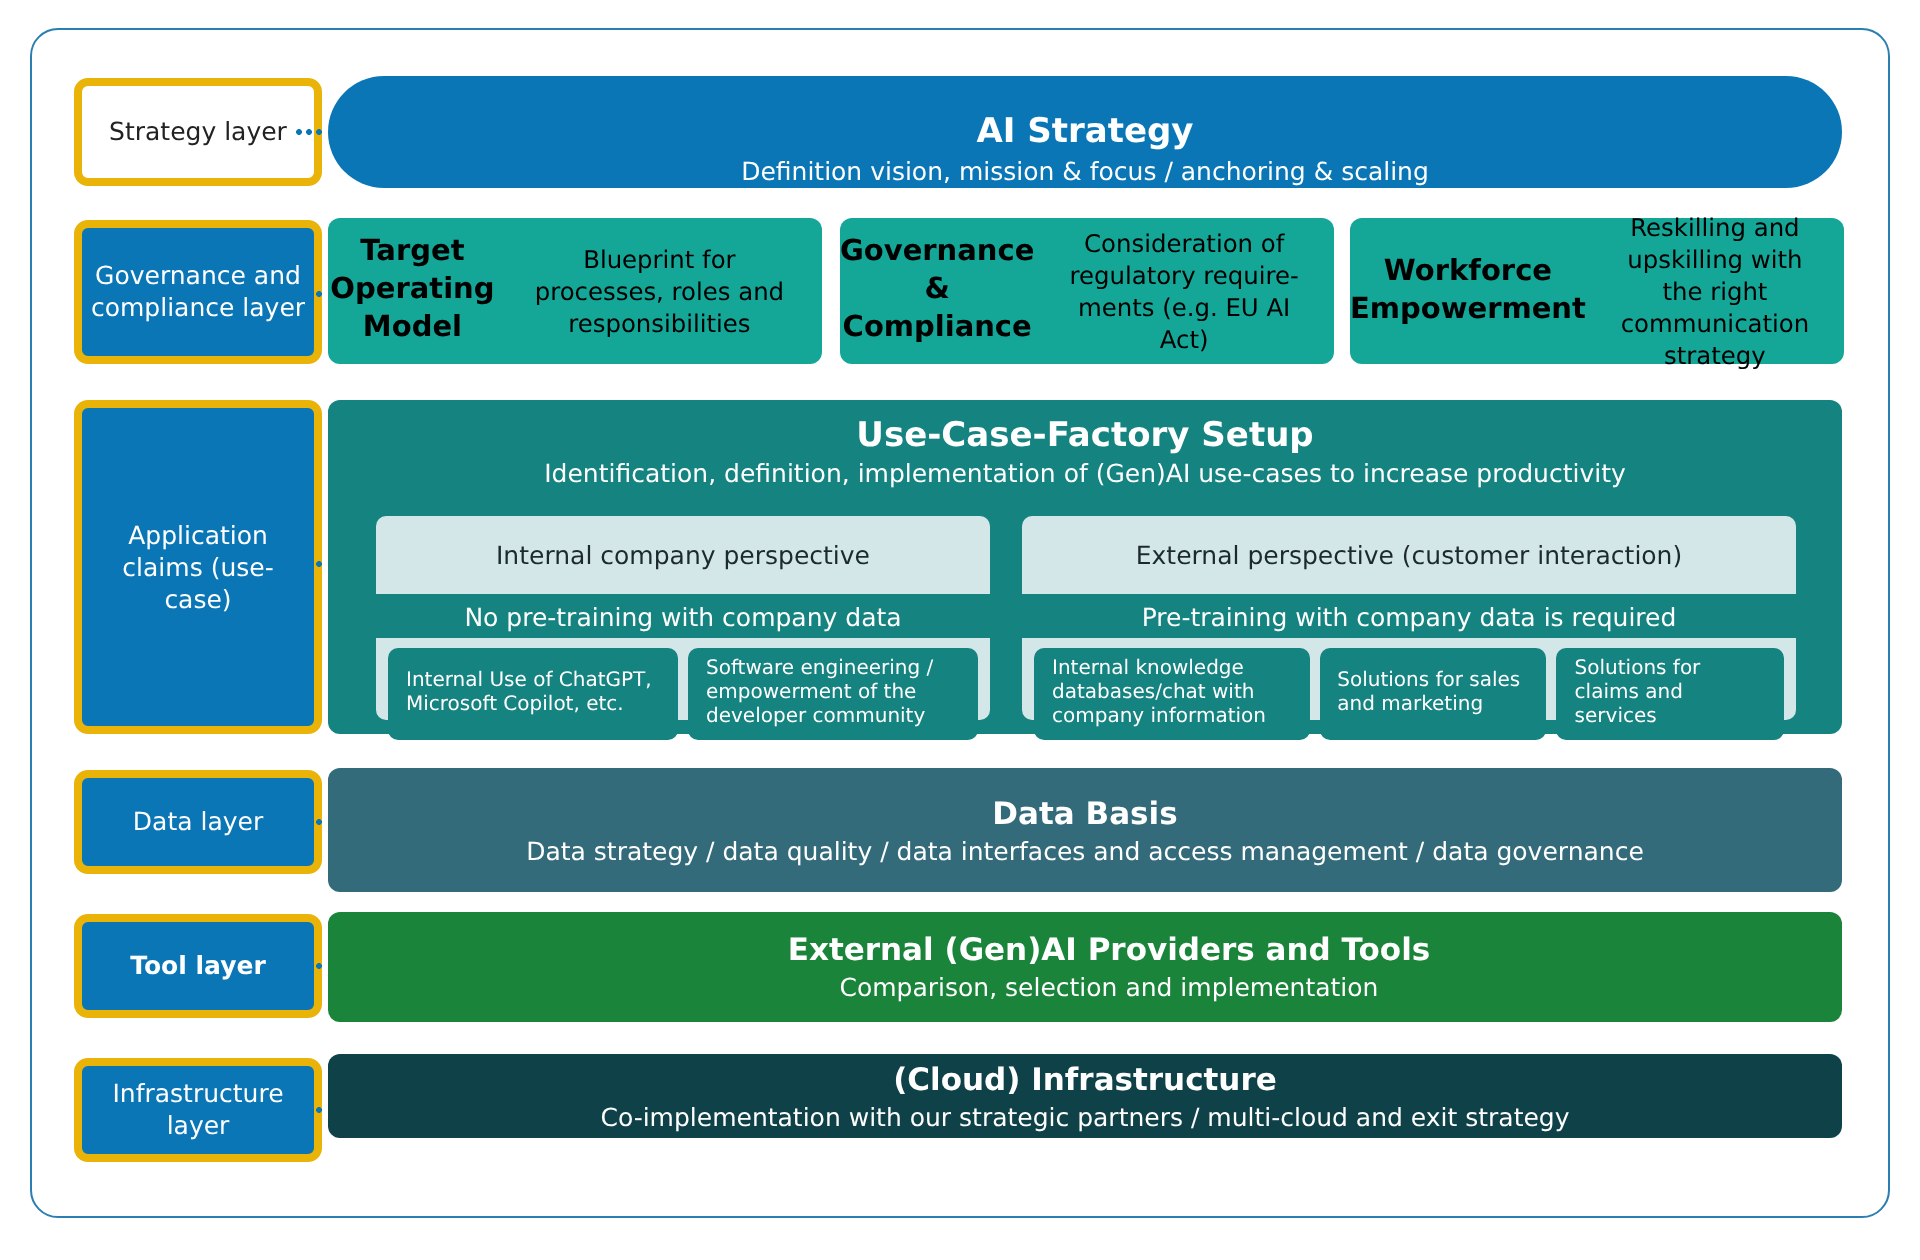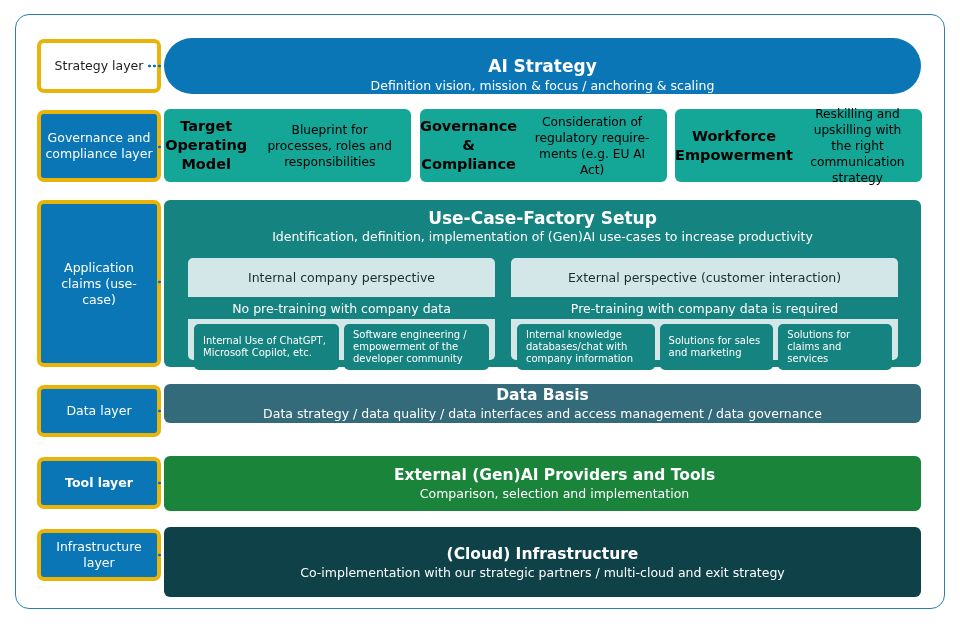--- a/index.html
+++ b/index.html
@@ -48,23 +48,23 @@
   }
   .persp .sub {
     height: 22px; background: #158380; display: flex; align-items: center; justify-content: center;
     color: #fff; font-size: 12.5px;
   }
   .persp .boxes { display: flex; gap: 5px; padding: 5px 6px; height: 56px; }
   .persp .box {
     background: #158380; border-radius: 5px; color: #fff; font-size: 10px; line-height: 12px;
     display: flex; align-items: center; padding: 0 9px; flex: 1;
   }
-  .data { top: 384px; height: 39px; background: #336b7a; }
+  .data { top: 384px; height: 62px; background: #336b7a; }
   .tool { top: 456px; height: 55px; background: #1a843a; padding-left: 24px; }
-  .infra { top: 527px; height: 70px; background: #0f4148; }
+  .infra { top: 527px; height: 42px; background: #0f4148; }
 </style>
 </head>
 <body>
 
 <div class="frame"></div>
 
 <div class="lbl white" style="top:39px;height:54px;">Strategy layer</div>
 <div class="dots" style="top:64px;"></div>
 <div class="band strategy">
   <div class="t">AI Strategy</div>

